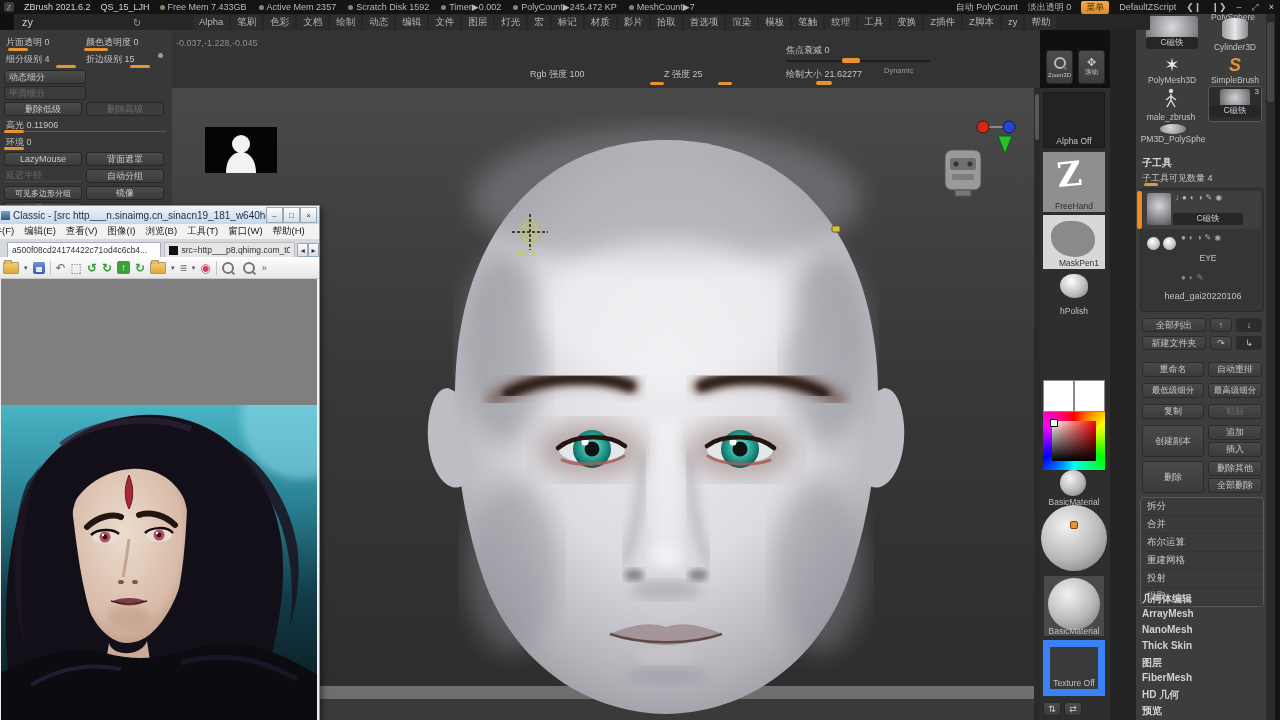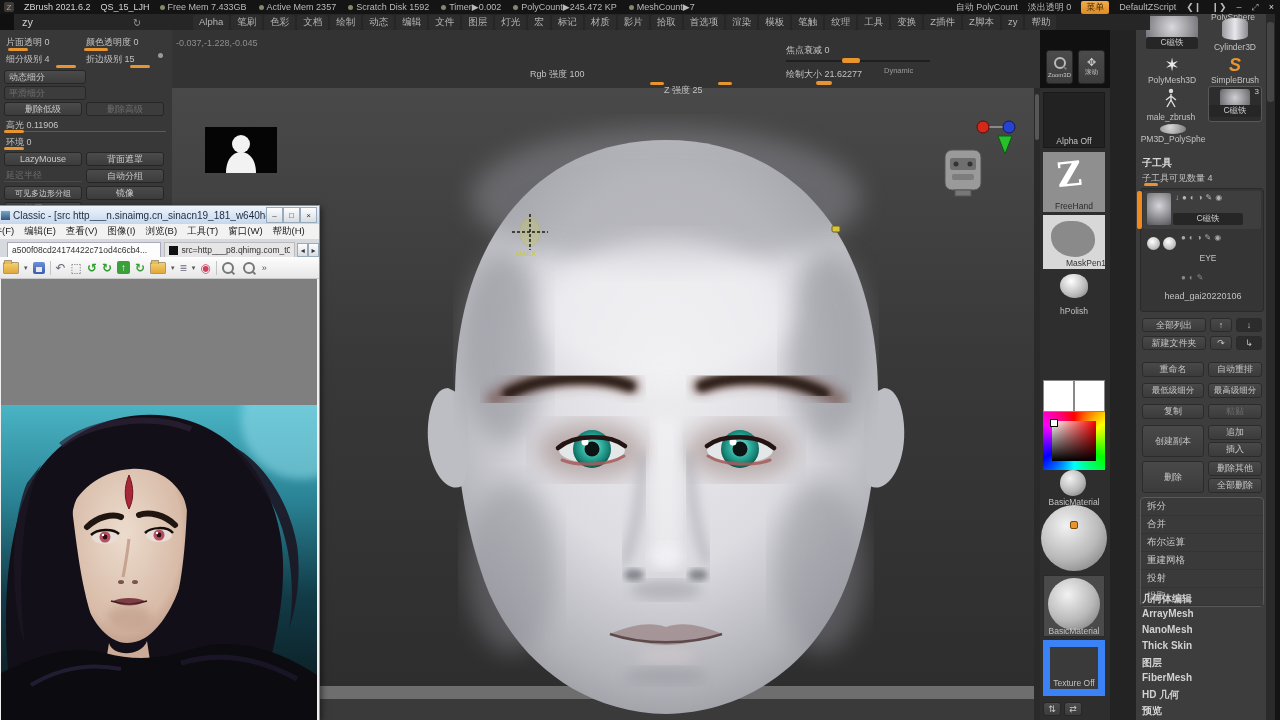--- a/index.html
+++ b/index.html
@@ -269,21 +269,21 @@
   <span style="background:#888;color:#222;width:12px;height:10px;border-radius:2px;font-size:8px;display:flex;align-items:center;justify-content:center;">R</span>
   <span>旋转</span>
 </div>
 <div class="abs zbtn" style="left:530px;top:50px;width:36px;height:14px;">Mrgb</div>
 <div class="abs zbtn orange" style="left:569px;top:50px;width:36px;height:14px;">Rgb</div>
 <div class="abs zbtn" style="left:608px;top:50px;width:22px;height:14px;">M</div>
 <div class="abs traytext" style="left:530px;top:68px;z-index:11;">Rgb 强度 100</div>
 <div class="abs zbtn" style="left:658px;top:50px;width:38px;height:14px;">Zadd</div>
 <div class="abs zbtn" style="left:699px;top:50px;width:38px;height:14px;">Zsub</div>
 <div class="abs zbtn dim" style="left:740px;top:50px;width:34px;height:14px;">Zcut</div>
-<div class="abs traytext" style="left:664px;top:84px;z-index:11;">Z 强度 25</div>
+<div class="abs traytext" style="left:664px;top:68px;z-index:11;">Z 强度 25</div>
 <i class="obar abs" style="left:650px;top:82px;width:14px;z-index:11;"></i>
 <i class="obar abs" style="left:718px;top:82px;width:14px;z-index:11;"></i>
 <div class="abs traytext" style="left:786px;top:44px;z-index:11;">焦点衰减 0</div>
 <div class="abs" style="left:786px;top:60px;width:144px;height:2px;background:#1f1f1f;z-index:11;">
   <i class="obar" style="left:56px;top:-2px;width:18px;height:5px;"></i>
 </div>
 <div class="abs traytext" style="left:786px;top:68px;z-index:11;">绘制大小 21.62277</div>
 <i class="obar abs" style="left:816px;top:81px;width:16px;height:4px;z-index:11;"></i>
 <div class="abs traytext" style="left:884px;top:66px;font-size:7.5px;color:#9a9a9a;z-index:11;">Dynamic</div>
 <div class="abs zbtn" style="left:916px;top:50px;width:30px;height:34px;flex-direction:column;">
@@ -343,21 +343,21 @@
 <div class="abs righttray"></div>
 <div class="abs" style="left:1043px;top:92px;width:62px;height:56px;background:#222;border:1px solid #1a1a1a;z-index:6;box-sizing:border-box;">
   <div class="thumblabel abs" style="left:0;bottom:1px;width:100%;">Alpha Off</div>
 </div>
 <div class="abs" style="left:1043px;top:152px;width:62px;height:60px;background:#8f8f8f;z-index:6;">
   <div class="abs" style="left:14px;top:2px;font-size:34px;font-weight:bold;color:#fff;transform:rotate(-6deg);font-family:'DejaVu Serif',serif;">Z</div>
   <div class="thumblabel abs" style="left:0;bottom:1px;width:100%;color:#2a2a2a;">FreeHand</div>
 </div>
 <div class="abs" style="left:1043px;top:215px;width:62px;height:54px;background:#d8d8d8;z-index:6;">
   <div class="abs" style="left:8px;top:6px;width:44px;height:36px;background:#8a8a8a;border-radius:45% 55% 50% 60%;"></div>
-  <div class="thumblabel abs" style="left:12px;bottom:1px;width:100%;color:#333;">MaskPen1</div>
+  <div class="thumblabel abs" style="left:5px;bottom:1px;width:100%;color:#333;">MaskPen1</div>
 </div>
 <div class="abs" style="left:1050px;top:272px;width:48px;height:44px;z-index:6;">
   <div class="abs" style="left:10px;top:2px;width:28px;height:24px;background:radial-gradient(circle at 40% 30%,#fff,#b9b9b9 60%,#777);border-radius:50% 50% 45% 55%;"></div>
   <div class="thumblabel abs" style="left:0;bottom:0;width:100%;">hPolish</div>
 </div>
 <div class="abs" style="left:1043px;top:380px;width:31px;height:32px;background:#fff;border:1px solid #888;z-index:6;box-sizing:border-box;"></div>
 <div class="abs" style="left:1074px;top:380px;width:31px;height:32px;background:#fff;border:1px solid #888;z-index:6;box-sizing:border-box;"></div>
 <div class="abs" style="left:1043px;top:412px;width:62px;height:58px;background:conic-gradient(#f00,#ff0,#0f0,#0ff,#00f,#f0f,#f00);z-index:6;">
   <div class="abs" style="left:9px;top:9px;width:44px;height:40px;background:linear-gradient(to top,#000,rgba(0,0,0,0)),linear-gradient(to right,#fff,#f00);"></div>
   <div class="abs" style="left:7px;top:7px;width:6px;height:6px;border:1px solid #000;background:#fff;"></div>

